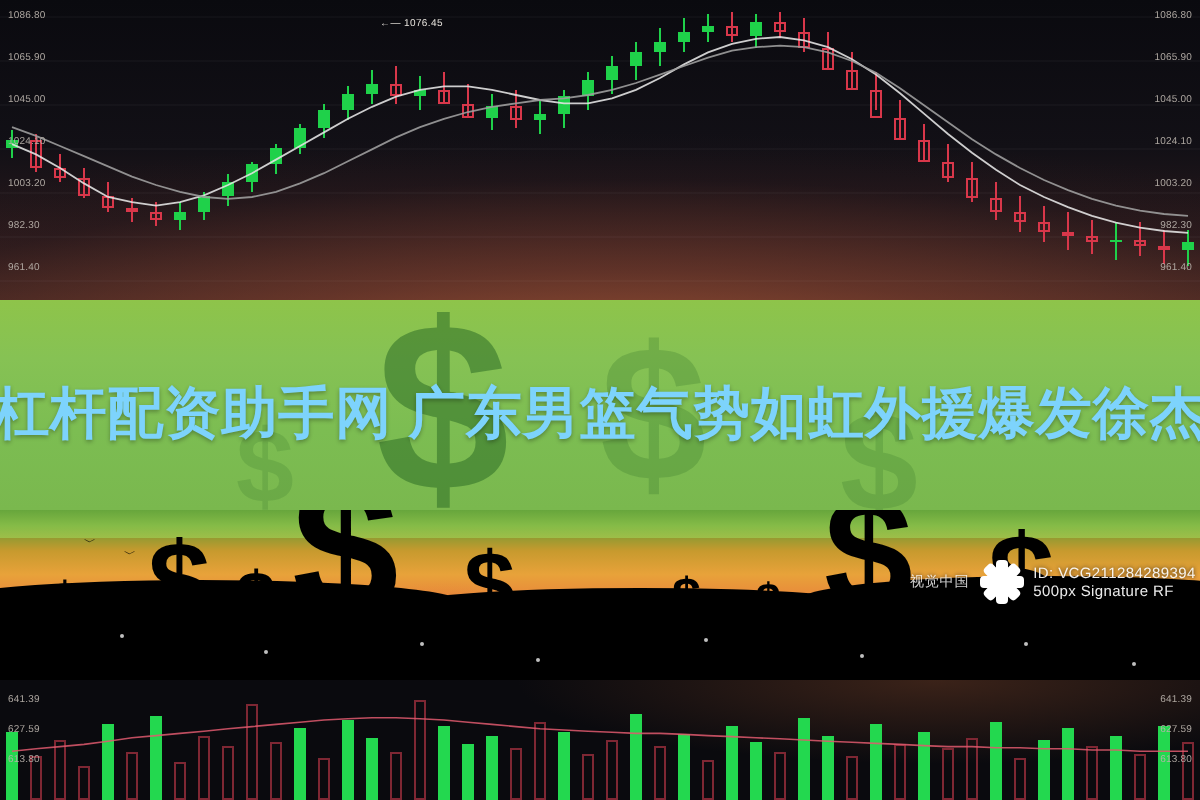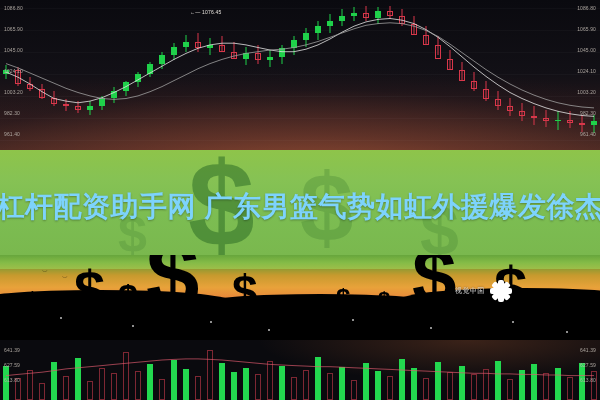--- a/index.html
+++ b/index.html
@@ -462,20 +462,24 @@
     <div class="wm-burst" id="wm-burst">
         <span style="transform: translate(-50%, 0px) rotate(0deg);"></span>
         <span style="transform: translate(-50%, 0px) rotate(45deg);"></span>
         <span style="transform: translate(-50%, 0px) rotate(90deg);"></span>
         <span style="transform: translate(-50%, 0px) rotate(135deg);"></span>
         <span style="transform: translate(-50%, 0px) rotate(180deg);"></span>
         <span style="transform: translate(-50%, 0px) rotate(225deg);"></span>
         <span style="transform: translate(-50%, 0px) rotate(270deg);"></span>
         <span style="transform: translate(-50%, 0px) rotate(315deg);"></span>
       </div>
+    <div class="wm-text">
+      <div>ID: VCG211284289394</div>
+      <div>500px Signature RF</div>
+    </div>
   </div>
 
   <div class="chart-bottom">
     <div id="vol-bars">
         <div class="volbar v-up" style="left: 2.7px; width: 6.6px; height: 34.4444px;"></div>
         <div class="volbar v-dn" style="left: 14.7px; width: 6.6px; height: 22.2222px;"></div>
         <div class="volbar v-dn" style="left: 26.7px; width: 6.6px; height: 30px;"></div>
         <div class="volbar v-dn" style="left: 38.7px; width: 6.6px; height: 16.6667px;"></div>
         <div class="volbar v-up" style="left: 50.7px; width: 6.6px; height: 37.7778px;"></div>
         <div class="volbar v-dn" style="left: 62.7px; width: 6.6px; height: 24.4444px;"></div>

